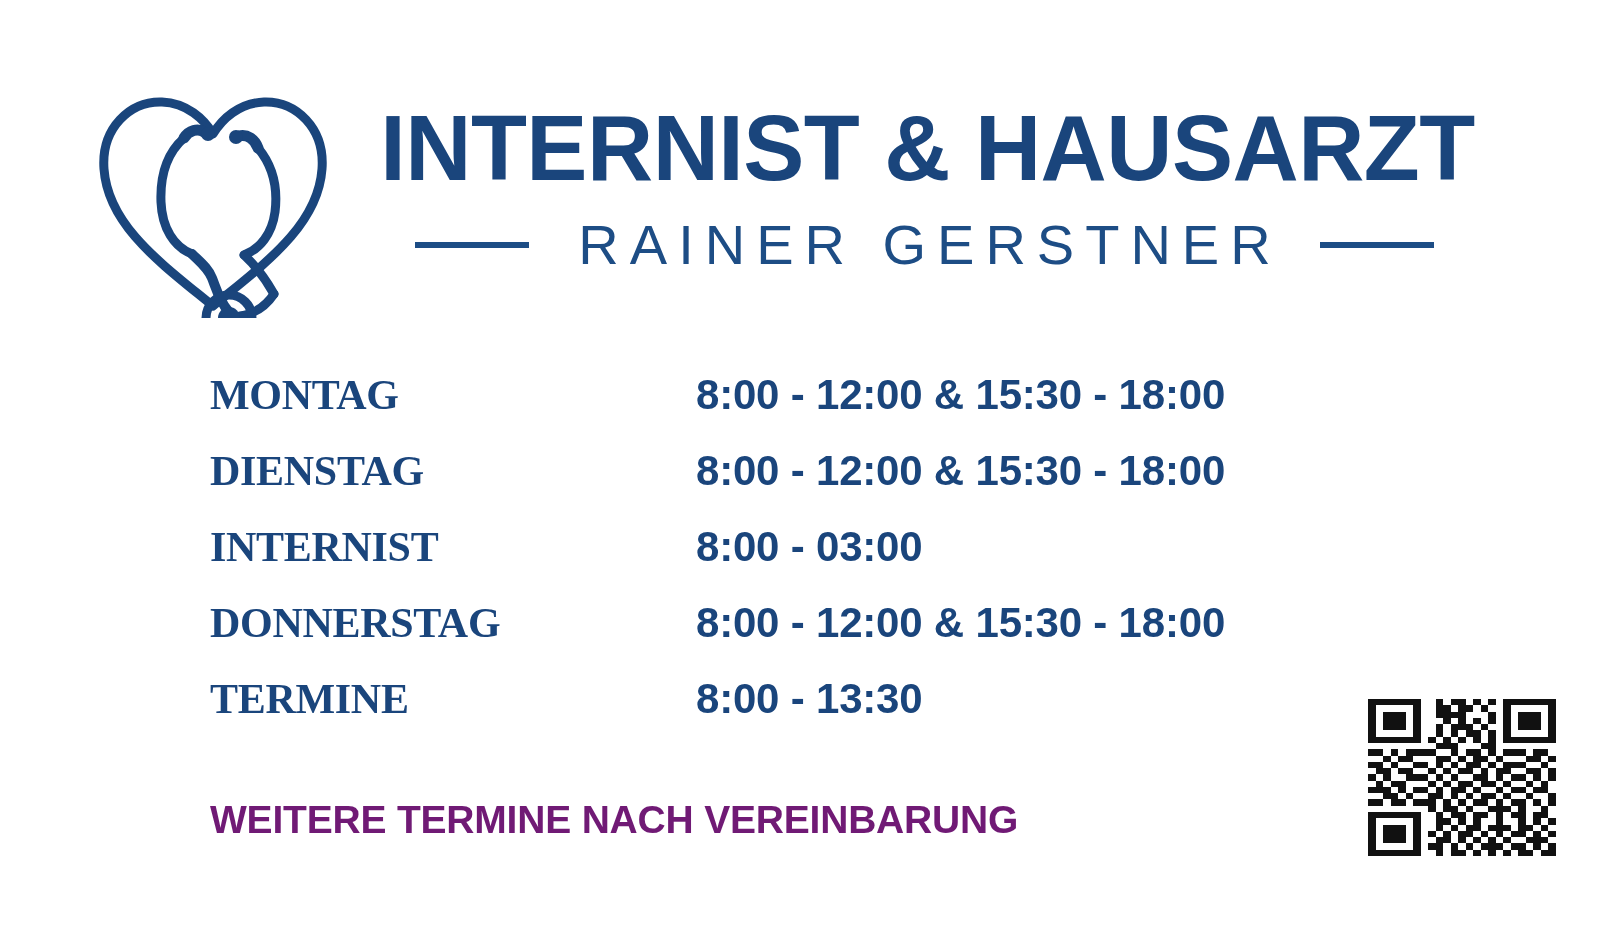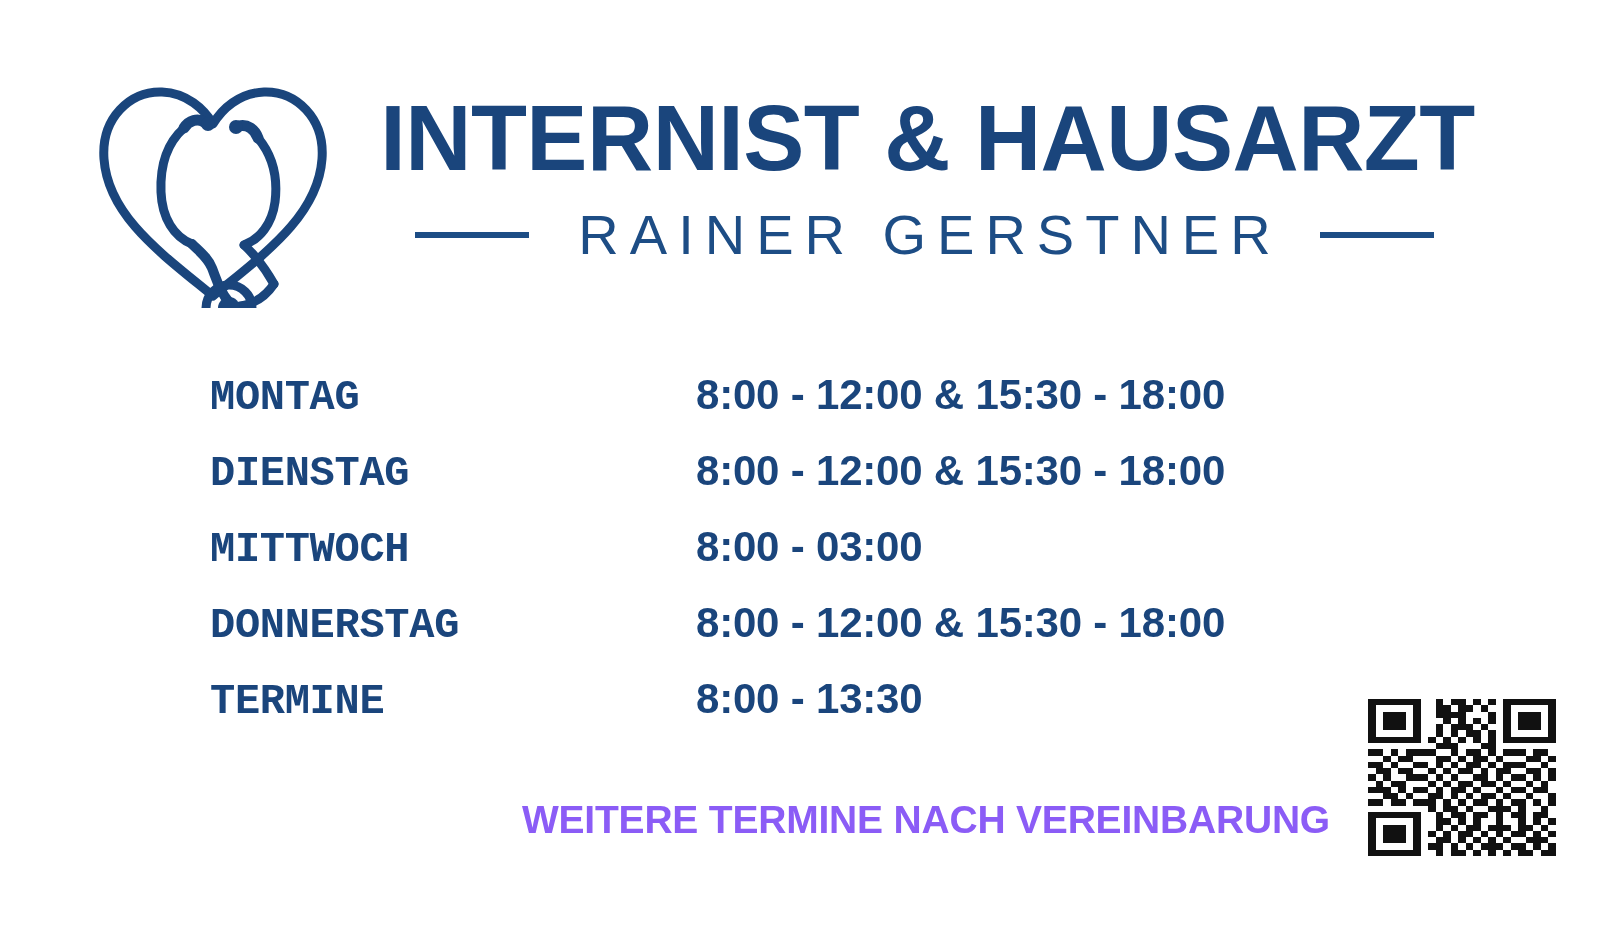--- a/index.html
+++ b/index.html
@@ -18,21 +18,21 @@
     width: 1600px;
     height: 935px;
     background: #ffffff;
     overflow: hidden;
   }
 
   
   .brand {
     position: absolute;
     left: 0;
-    top: 0;
+    top: 10px;
     width: 1600px;
     height: 330px;
   }
 
   .logo-mark {
     position: absolute;
     left: 88px;
     top: 58px;
     width: 250px;
     height: 250px;
@@ -93,21 +93,21 @@
     top: 374px;
     width: 1120px;
   }
   .hours-row {
     display: flex;
     align-items: baseline;
     height: 76px;
   }
   .day {
     flex: 0 0 445px;
-    font-family: Liberation Mono, monospace;
+    font-family: Liberation Serif, serif;
     font-weight: 700;
     font-size: 42px;
     line-height: 1;
     letter-spacing: -0.3px;
     color: #1a457c;
     white-space: nowrap;
   }
   .time {
     flex: 1 1 auto;
     font-family: "Liberation Sans", sans-serif;
@@ -119,27 +119,27 @@
     white-space: nowrap;
     margin-left: 41px;
   }
 
   
   .footer-note {
     position: absolute;
     left: 210px;
     top: 800px;
     width: 1120px;
-    text-align: right;
+    text-align: left;
     font-family: "Liberation Sans", sans-serif;
     font-weight: 700;
     font-size: 39px;
     line-height: 1;
     letter-spacing: -0.2px;
-    color: #8b5cf6;
+    color: #701a75;
     white-space: nowrap;
   }
 
   
   .qr {
     position: absolute;
     left: 1368px;
     top: 699px;
     width: 188px;
     height: 157px;
@@ -196,21 +196,21 @@
       <span class="day">MONTAG</span>
       <span class="time">8:00 - 12:00 &amp; 15:30 - 18:00</span>
     </div>
 
     <div class="hours-row">
       <span class="day">DIENSTAG</span>
       <span class="time">8:00 - 12:00 &amp; 15:30 - 18:00</span>
     </div>
 
     <div class="hours-row">
-      <span class="day">MITTWOCH</span>
+      <span class="day">INTERNIST</span>
       <span class="time">8:00 - 03:00</span>
     </div>
 
     <div class="hours-row">
       <span class="day">DONNERSTAG</span>
       <span class="time">8:00 - 12:00 &amp; 15:30 - 18:00</span>
     </div>
 
     <div class="hours-row">
       <span class="day">TERMINE</span>

